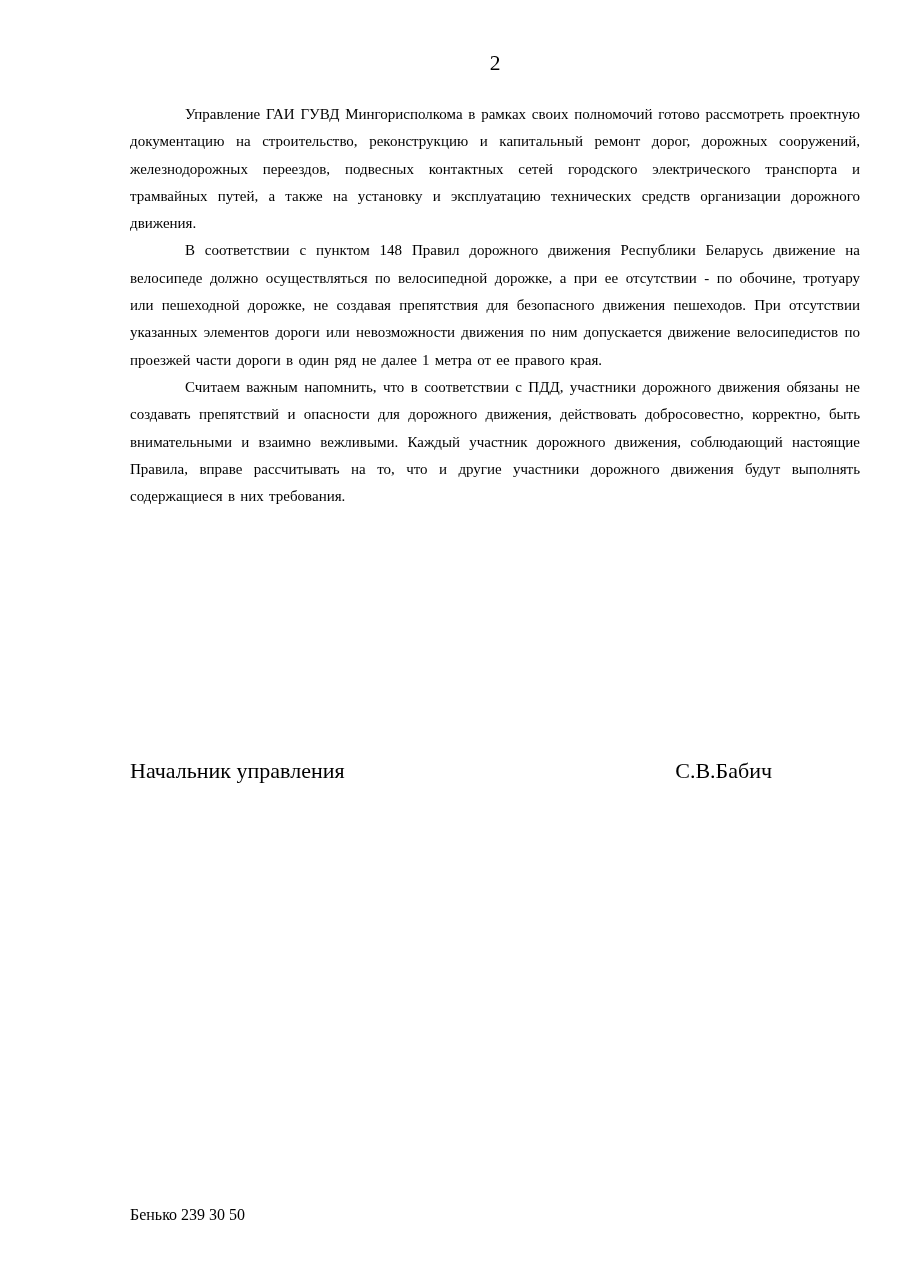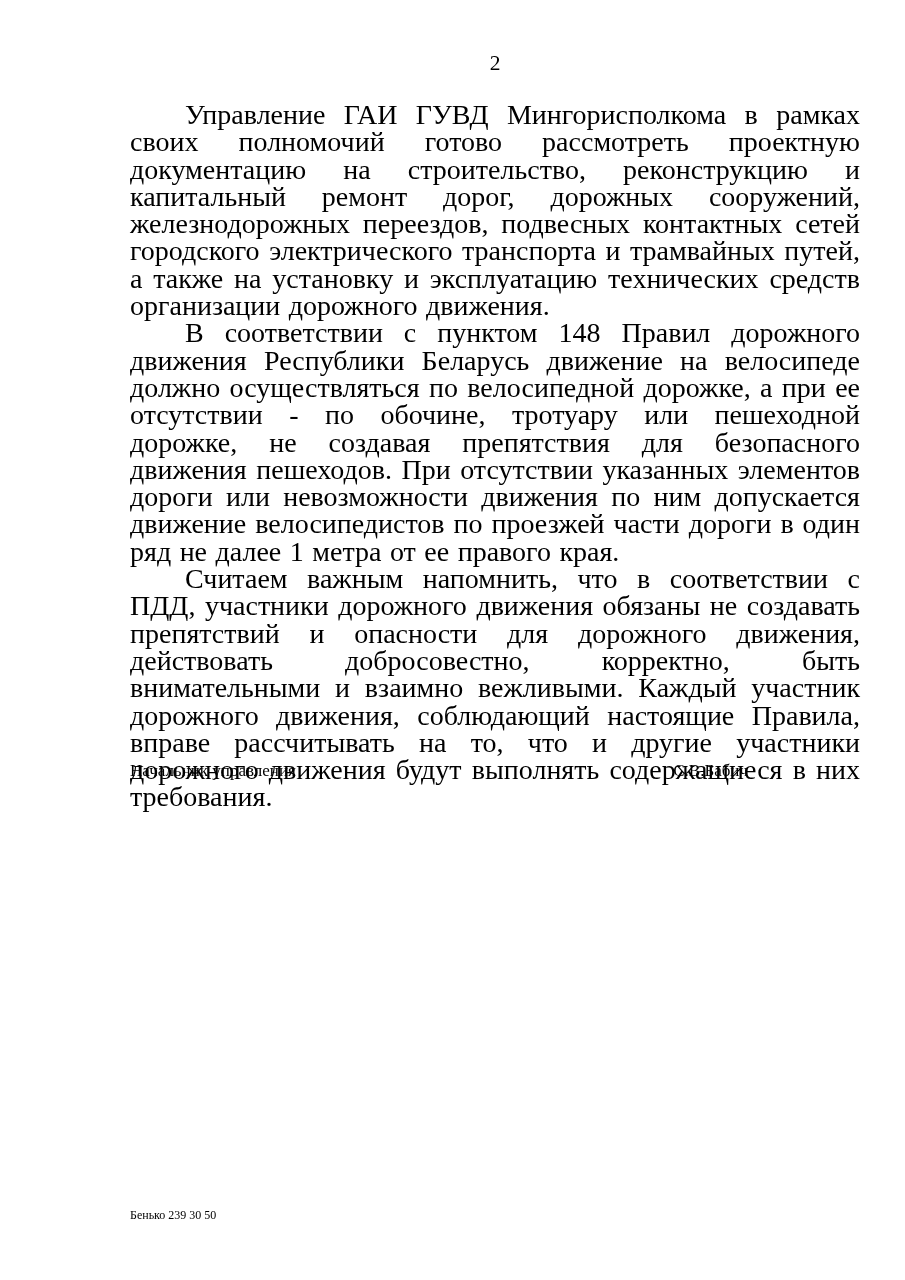--- a/index.html
+++ b/index.html
@@ -24,49 +24,49 @@
     width: 730px;
     text-align: center;
     font-size: 21.5px;
     line-height: 27px;
   }
   .doc-body {
     position: absolute;
     top: 101px;
     left: 130px;
     width: 730px;
-    font-size: 28px;
+    font-size: 15px;
     line-height: 27.3px;
     text-align: justify;
   }
   .doc-body p {
     margin: 0;
     padding: 0;
     text-indent: 55px;
     word-spacing: 1.5px;
   }
   .signature-row {
     position: absolute;
     top: 757px;
     left: 130px;
     width: 730px;
     display: flex;
     justify-content: space-between;
     align-items: flex-end;
-    font-size: 17px;
+    font-size: 22px;
     line-height: 27.3px;
   }
   .signature-name {
-    margin-right: 112px;
+    margin-right: 88px;
   }
   .doc-footer {
     position: absolute;
     top: 1205px;
     left: 130px;
-    font-size: 12px;
+    font-size: 16px;
     line-height: 20px;
   }
 </style>
 </head>
 <body>
 
 <div class="page">
 
   <div class="page-number">2</div>
 

